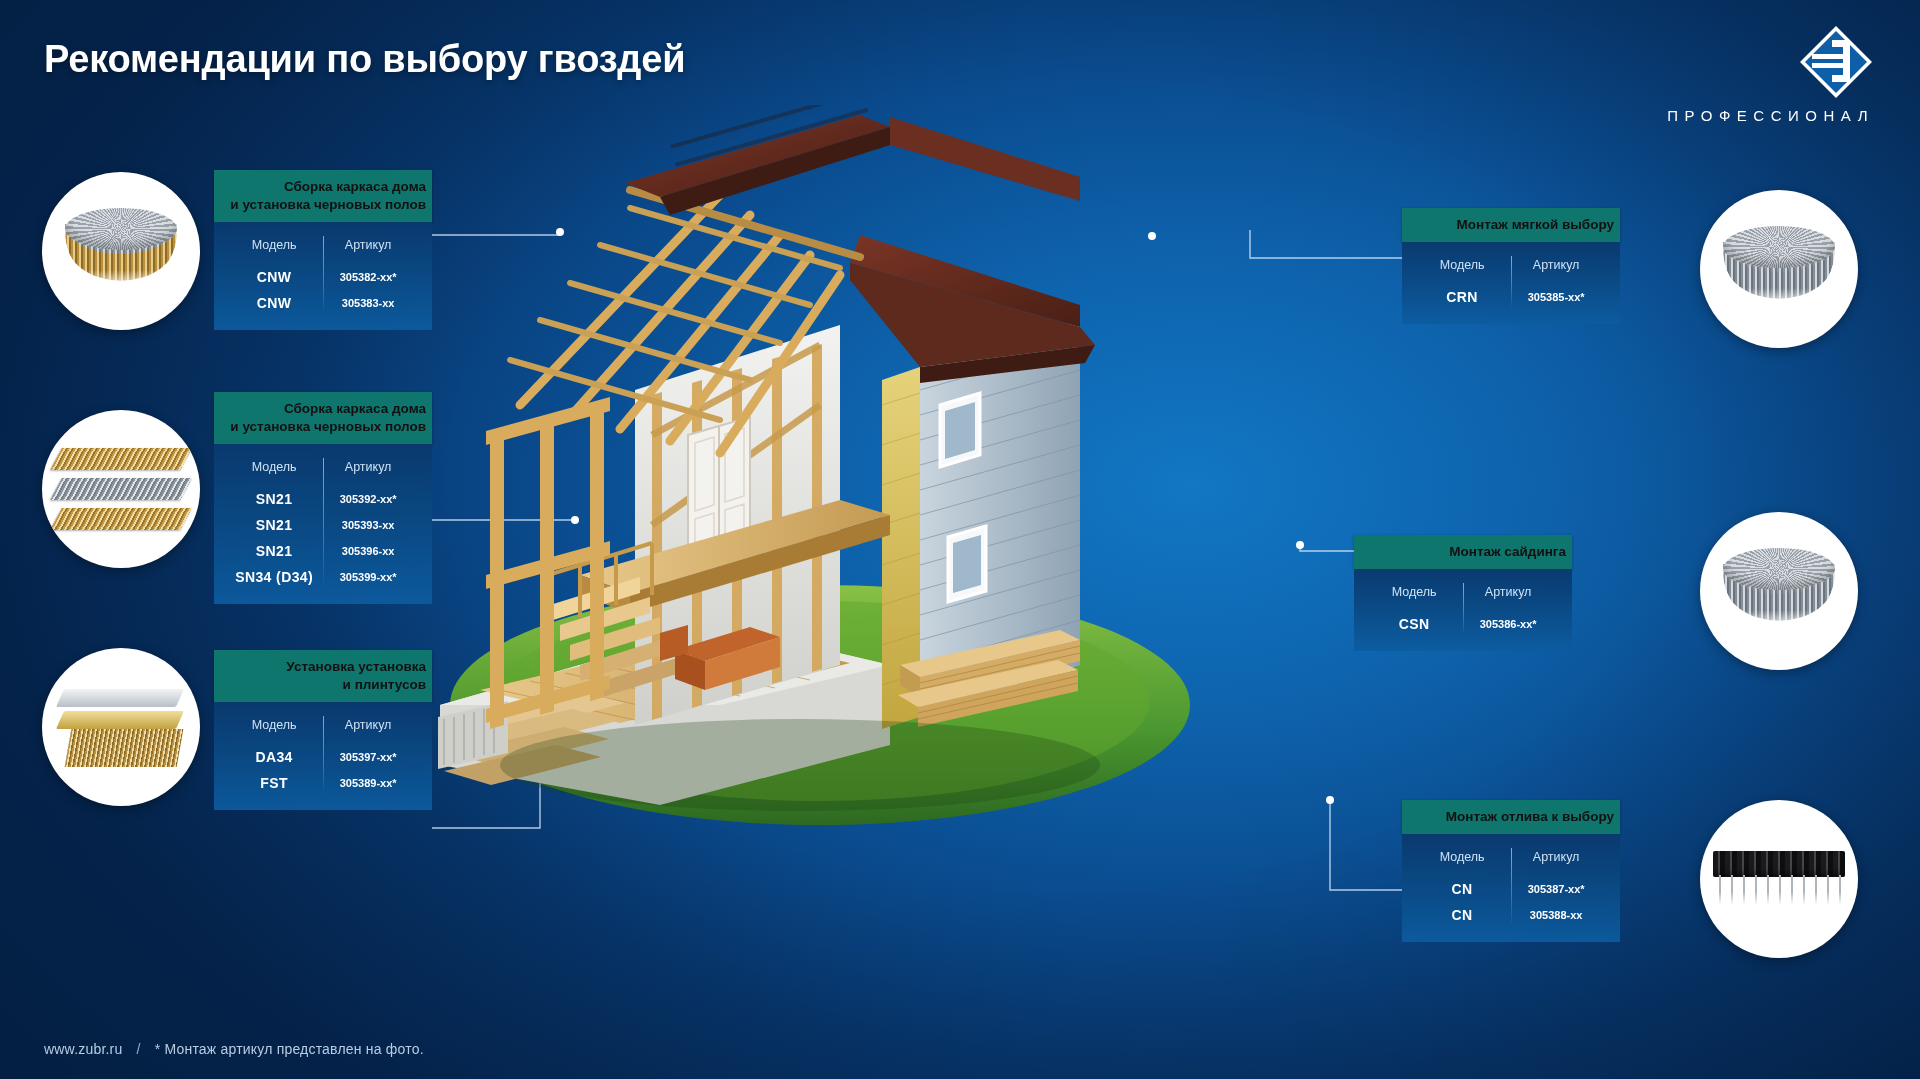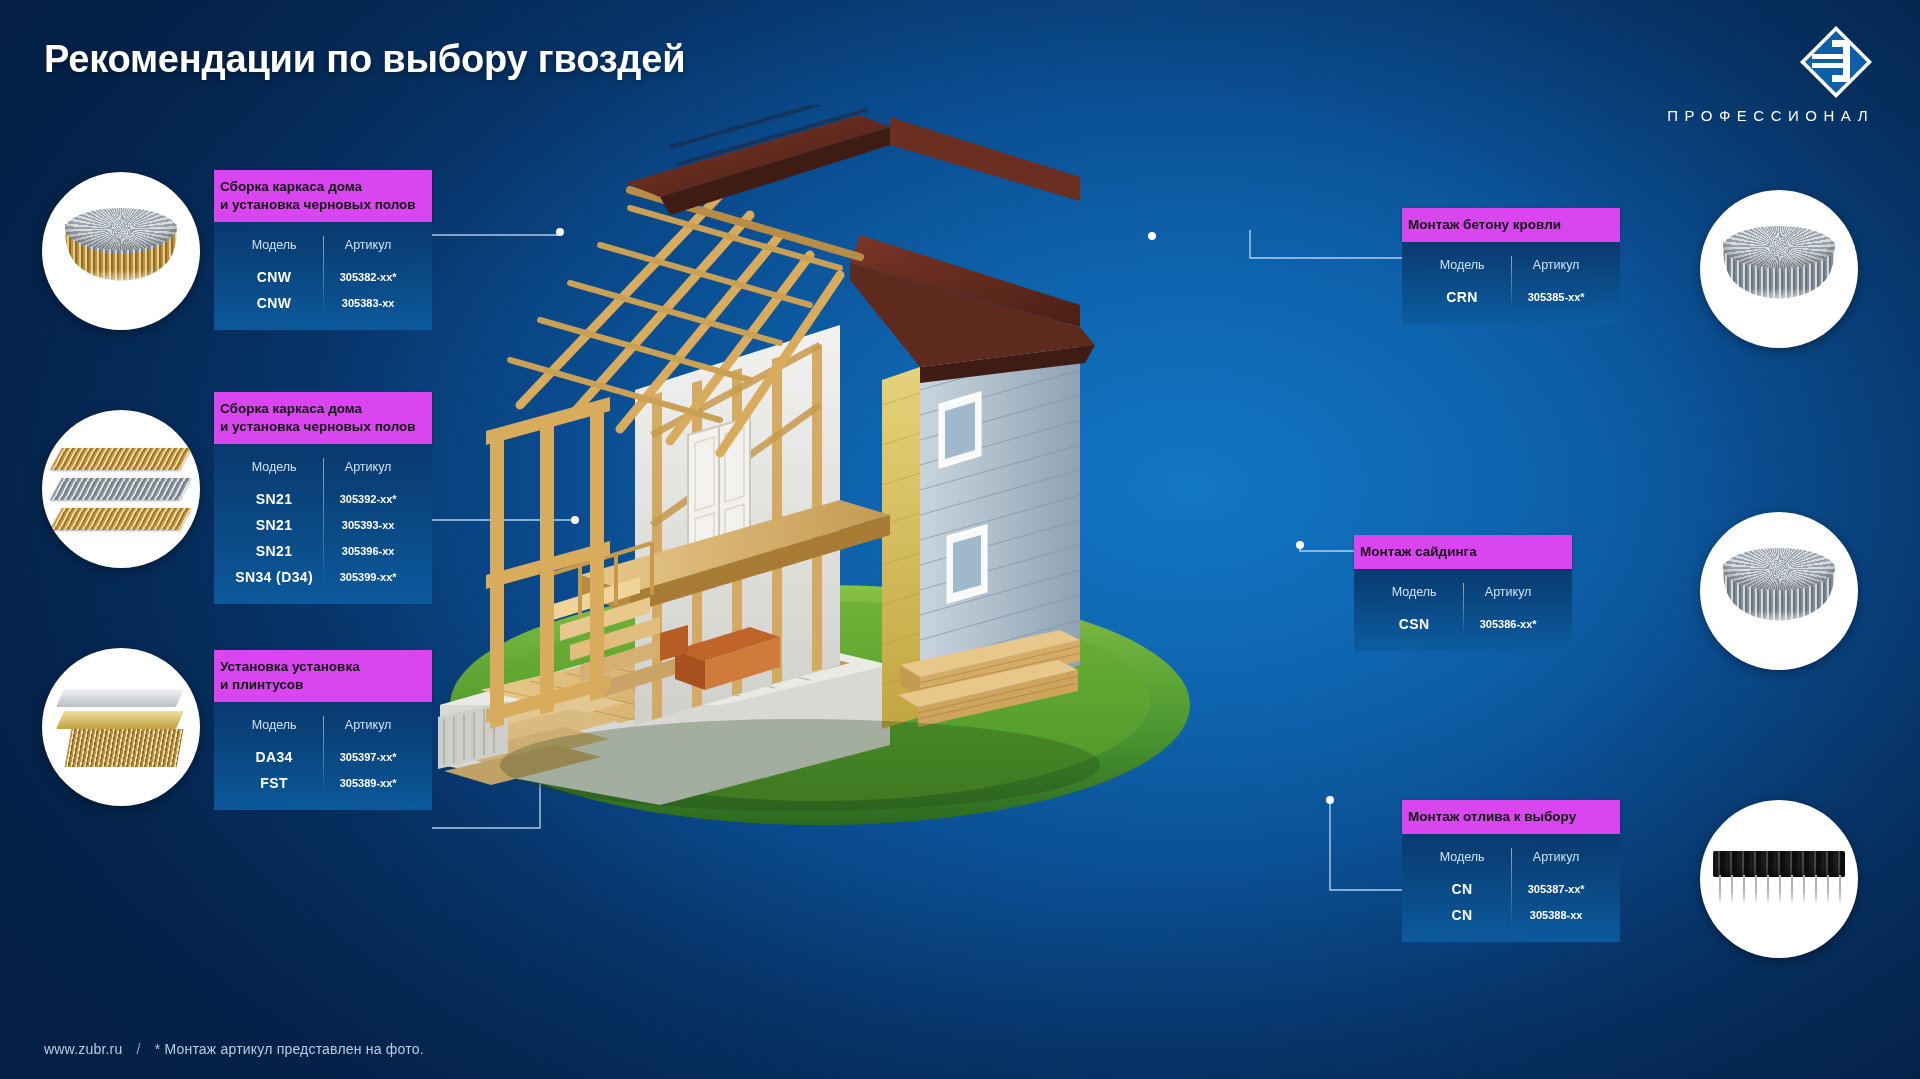--- a/index.html
+++ b/index.html
@@ -38,22 +38,22 @@
   }
   .logo-sub {
     font-size:15px; color:#fff; letter-spacing:6.5px; margin-top:7px; 
     font-family:Liberation Sans, sans-serif;
     text-align:right;
   }
 
   
   .card { position:absolute; width:218px; }
   .card-head {
-    background:#d946ef; color:#111;
-    font-size:13.5px; font-weight:bold; text-align:left;
+    background:#0f766e; color:#111;
+    font-size:13.5px; font-weight:bold; text-align:right;
     padding:8px 6px 8px; line-height:1.32;
     box-shadow:0 1px 3px rgba(0,0,0,.3);
   }
   .card-body {
     background:linear-gradient(180deg, rgba(9,57,110,.97) 0%, rgba(10,72,130,.95) 45%, rgba(12,92,160,.92) 100%);
     padding:12px 15px 14px;
     position:relative;
   }
   .tbl { width:100%; border-collapse:collapse; }
   .tbl th {
@@ -524,21 +524,21 @@
     <div class="brad">
       <div class="plate"></div>
       <div class="plate y"></div>
       <div class="pins"></div>
     </div>
   </div>
 </div>
 
 <div class="card" style="left:1402px; top:208px;">
   <div class="card-head">
-    <div>Монтаж бетону кровли</div>
+    <div>Монтаж мягкой выбору</div>
   </div>
   <div class="card-body">
     <div class="divider"></div>
     <table class="tbl">
       <tbody>
           <tr>
         <th class="c1">Модель</th>
         <th class="c2">Артикул</th>
       </tr>
       <tr>

